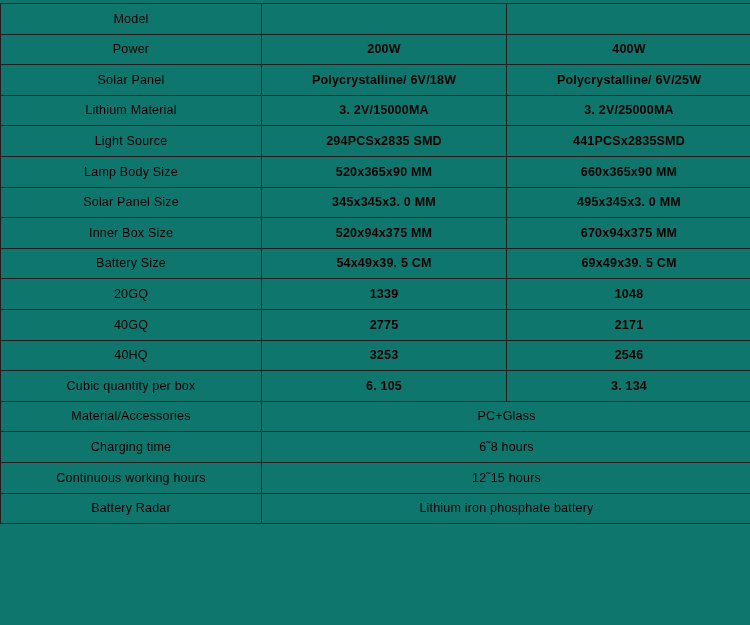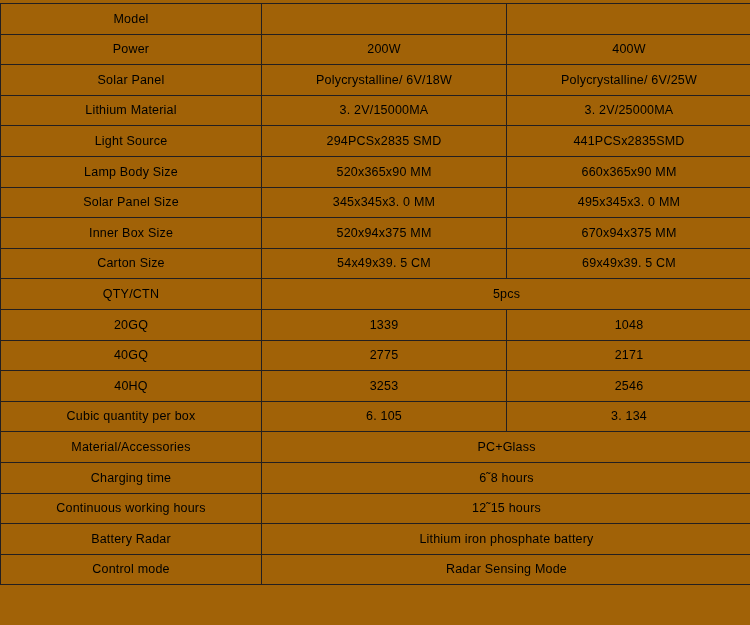--- a/index.html
+++ b/index.html
@@ -11,21 +11,21 @@
     width: 750px;
     height: 625px;
     font-family: "Liberation Sans", sans-serif;
     color: #000000;
     overflow: hidden;
   }
   .sheet {
     position: relative;
     width: 750px;
     height: 625px;
-    background: #a16207;
+    background: #0f766e;
     box-sizing: border-box;
   }
   table.spec {
     position: absolute;
     left: 0px;
     top: 3px;
     width: 750px;
     border-collapse: collapse;
     table-layout: fixed;
   }
@@ -39,20 +39,21 @@
     line-height: 1.15;
     letter-spacing: 0.2px;
     white-space: nowrap;
   }
   td.label {
     width: 260px;
     font-size: 13.5px;
   }
   td.val {
     width: 244px;
+    font-weight: bold;
   }
   td.val-wide {
     width: 488px;
   }
   .cell-txt {
     display: block;
     padding: 0 4px;
   }
 </style>
 </head>
@@ -144,39 +145,31 @@
           </td>
           <td class="val">
             <span class="cell-txt">520x94x375 MM</span>
           </td>
           <td class="val">
             <span class="cell-txt">670x94x375 MM</span>
           </td>
         </tr>
         <tr>
           <td class="label">
-            <span class="cell-txt">Carton Size</span>
+            <span class="cell-txt">Battery Size</span>
           </td>
           <td class="val">
             <span class="cell-txt">54x49x39. 5 CM</span>
           </td>
           <td class="val">
             <span class="cell-txt">69x49x39. 5 CM</span>
           </td>
         </tr>
         <tr>
           <td class="label">
-            <span class="cell-txt">QTY/CTN</span>
-          </td>
-          <td class="val-wide" colspan="2">
-            <span class="cell-txt">5pcs</span>
-          </td>
-        </tr>
-        <tr>
-          <td class="label">
             <span class="cell-txt">20GQ</span>
           </td>
           <td class="val">
             <span class="cell-txt">1339</span>
           </td>
           <td class="val">
             <span class="cell-txt">1048</span>
           </td>
         </tr>
         <tr>
@@ -235,25 +228,17 @@
           <td class="val-wide" colspan="2">
             <span class="cell-txt">12˜15 hours</span>
           </td>
         </tr>
         <tr>
           <td class="label">
             <span class="cell-txt">Battery Radar</span>
           </td>
           <td class="val-wide" colspan="2">
             <span class="cell-txt">Lithium iron phosphate battery</span>
-          </td>
-        </tr>
-        <tr>
-          <td class="label">
-            <span class="cell-txt">Control mode</span>
-          </td>
-          <td class="val-wide" colspan="2">
-            <span class="cell-txt">Radar Sensing Mode</span>
           </td>
         </tr>
       </tbody>
   </table>
 </div>
 
 </body></html>

